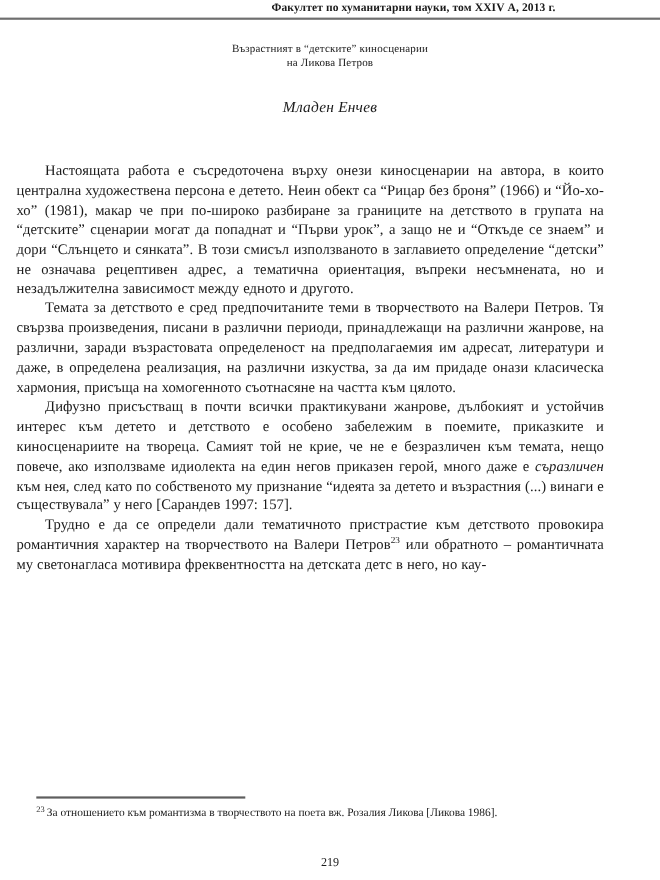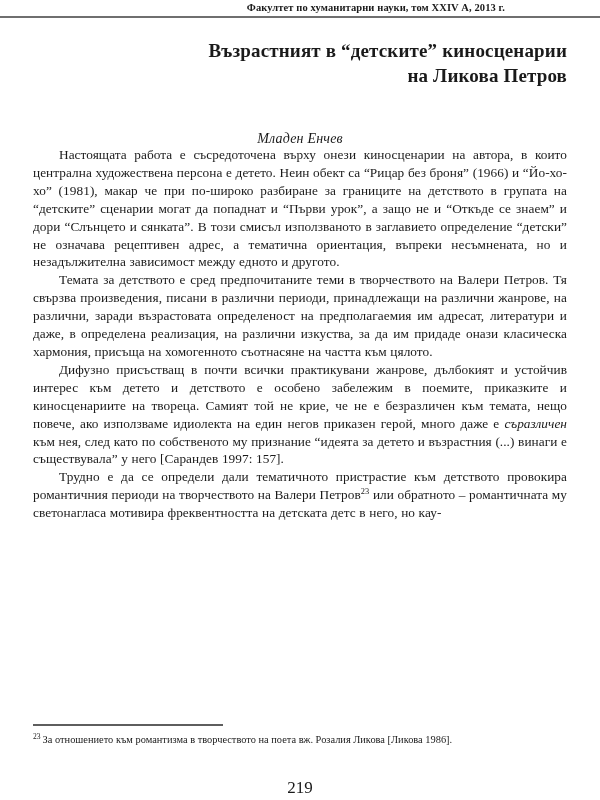--- a/index.html
+++ b/index.html
@@ -47,40 +47,39 @@
 
   
   .title-block {
     position: absolute;
     top: 38px;
     left: 33px;
     width: 534px;
     text-align: center;
   }
   .article-title {
-    font-size: 19px;
-    font-weight: bold;
+    font-size: 10px;
+    font-weight: normal;
     line-height: 1.33;
     letter-spacing: 0.15px;
     margin: 0;
-    text-align: right;
   }
   .author {
-    margin: 16px;
+    margin: 0;
     padding-top: 26px;
     font-size: 14px;
     font-style: italic;
     letter-spacing: 0.2px;
   }
 
   
   .body-text {
     position: absolute;
     top: 146px;
-    left: 33px;
+    left: 15px;
     width: 534px;
   }
   .para {
     margin: 0;
     font-size: 13.3px;
     line-height: 17.9px;
     text-align: justify;
     text-indent: 26px;
     letter-spacing: 0.05px;
     word-spacing: 0.2px;
@@ -118,21 +117,21 @@
     padding-right: 2px;
   }
 
   
   .folio {
     position: absolute;
     top: 778px;
     left: 0;
     width: 600px;
     text-align: center;
-    font-size: 17px;
+    font-size: 11px;
   }
 </style>
 </head>
 <body>
 
 <div class="page">
 
   <div class="running-head">Факултет по хуманитарни науки, том XXIV А, 2013 г.</div>
   <div class="head-rule"></div>
 
@@ -141,21 +140,21 @@
       <span>Възрастният в “детските” киносценарии</span><br>
       <span>на Ликова Петров</span>
     </h1>
     <p class="author">Младен Енчев</p>
   </div>
 
   <div class="body-text">
     <p class="para">Настоящата работа е съсредоточена върху онези киносце­нарии на автора, в които централна художествена персона е дете­то. Неин обект са “Рицар без броня” (1966) и “Йо-хо-хо” (1981), макар че при по-широко разбиране за границите на детството в групата на “детските” сценарии могат да попаднат и “Първи урок”, а защо не и “Откъде се знаем” и дори “Слънцето и сянка­та”. В този смисъл използваното в заглавието определение “детс­ки” не означава рецептивен адрес, а тематична ориентация, въп­реки несъмнената, но и незадължителна зависимост между едно­то и другото.</p>
     <p class="para">Темата за детството е сред предпочитаните теми в твор­чеството на Валери Петров. Тя свързва произведения, писани в различни периоди, принадлежащи на различни жанрове, на раз­лични, заради възрастовата определеност на предполагаемия им адресат, литератури и даже, в определена реализация, на различ­ни изкуства, за да им придаде онази класическа хармония, при­съща на хомогенното съотнасяне на частта към цялото.</p>
     <p class="para"><span>Дифузно присъстващ в почти всички практикувани жан­рове, дълбокият и устойчив интерес към детето и детството е особено забележим в поемите, приказките и киносценариите на твореца. Самият той не крие, че не е безразличен към темата, не­що повече, ако използваме идиолекта на един негов приказен ге­рой, много даже е </span><i>съразличен</i><span> към нея, след като по собственото му признание “идеята за детето и възрастния (...) винаги е същес­твувала” у него [Сарандев 1997: 157].</span></p>
-    <p class="para"><span>Трудно е да се определи дали тематичното пристрастие към детството провокира романтичния периоди на творчеството на Валери Петров</span><sup class="fn-ref">23</sup><span> или обратното – романтичната му светона­гласа мотивира фреквентността на детската детс в него, но кау-</span></p>
+    <p class="para"><span>Трудно е да се определи дали тематичното пристрастие към детството провокира романтичния характер на творчеството на Валери Петров</span><sup class="fn-ref">23</sup><span> или обратното – романтичната му светона­гласа мотивира фреквентността на детската детс в него, но кау-</span></p>
   </div>
 
   <div class="fn-rule"></div>
   <div class="footnote"><sup>23</sup><span>За отношението към романтизма в творчеството на поета вж. Розалия Ликова [Ликова 1986].</span></div>
 
   <div class="folio">219</div>
 
 </div>
 
 </body></html>

